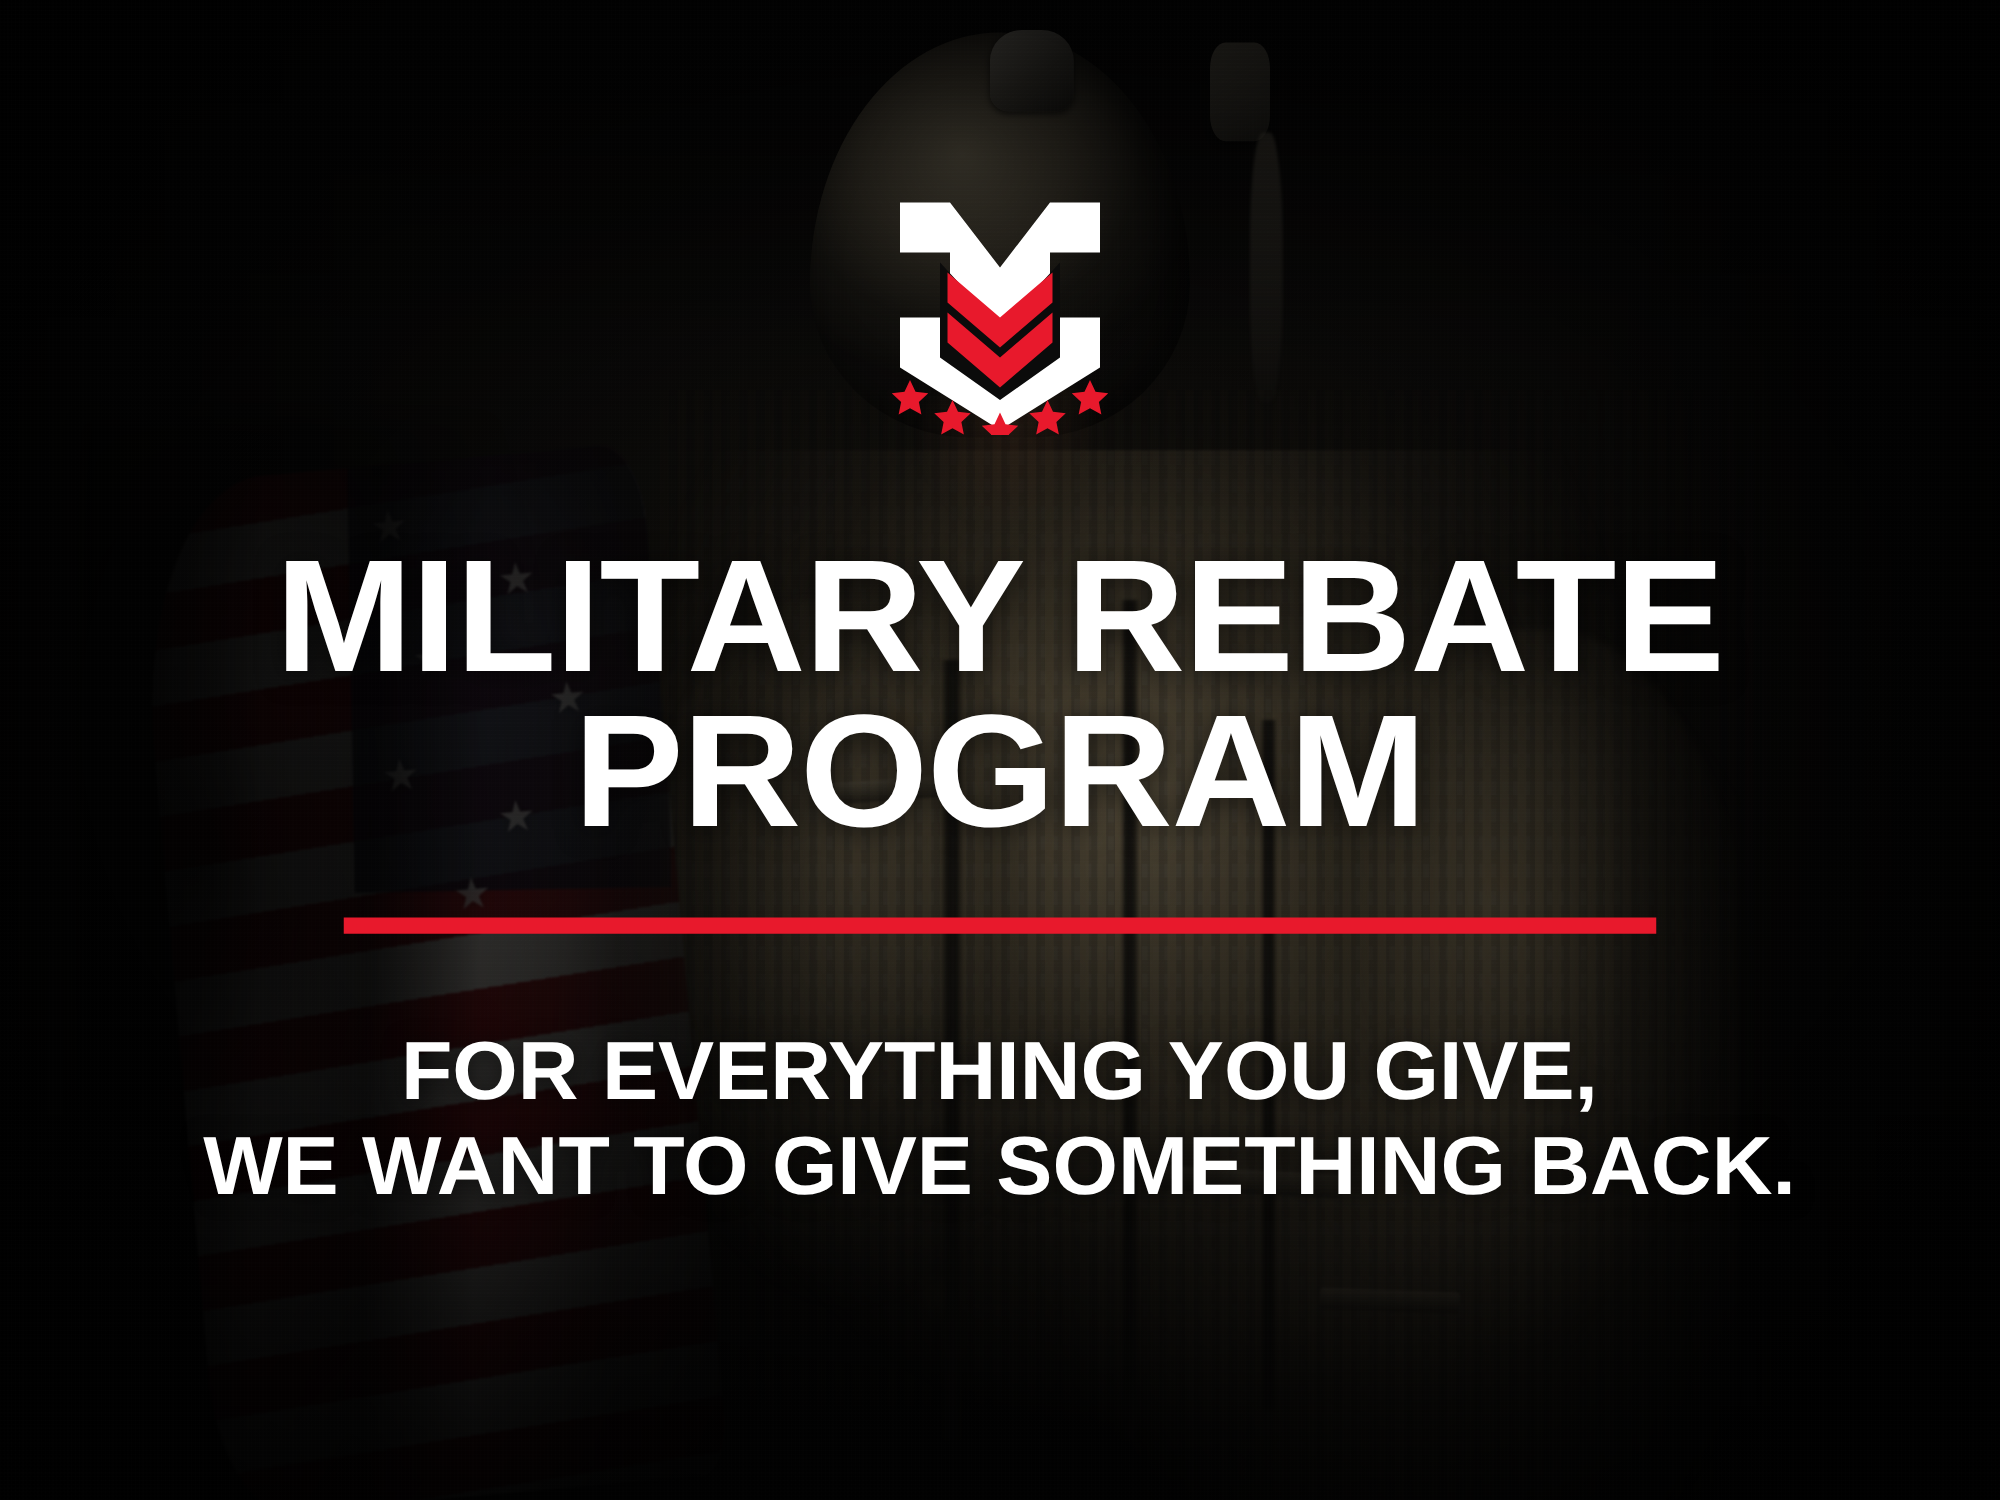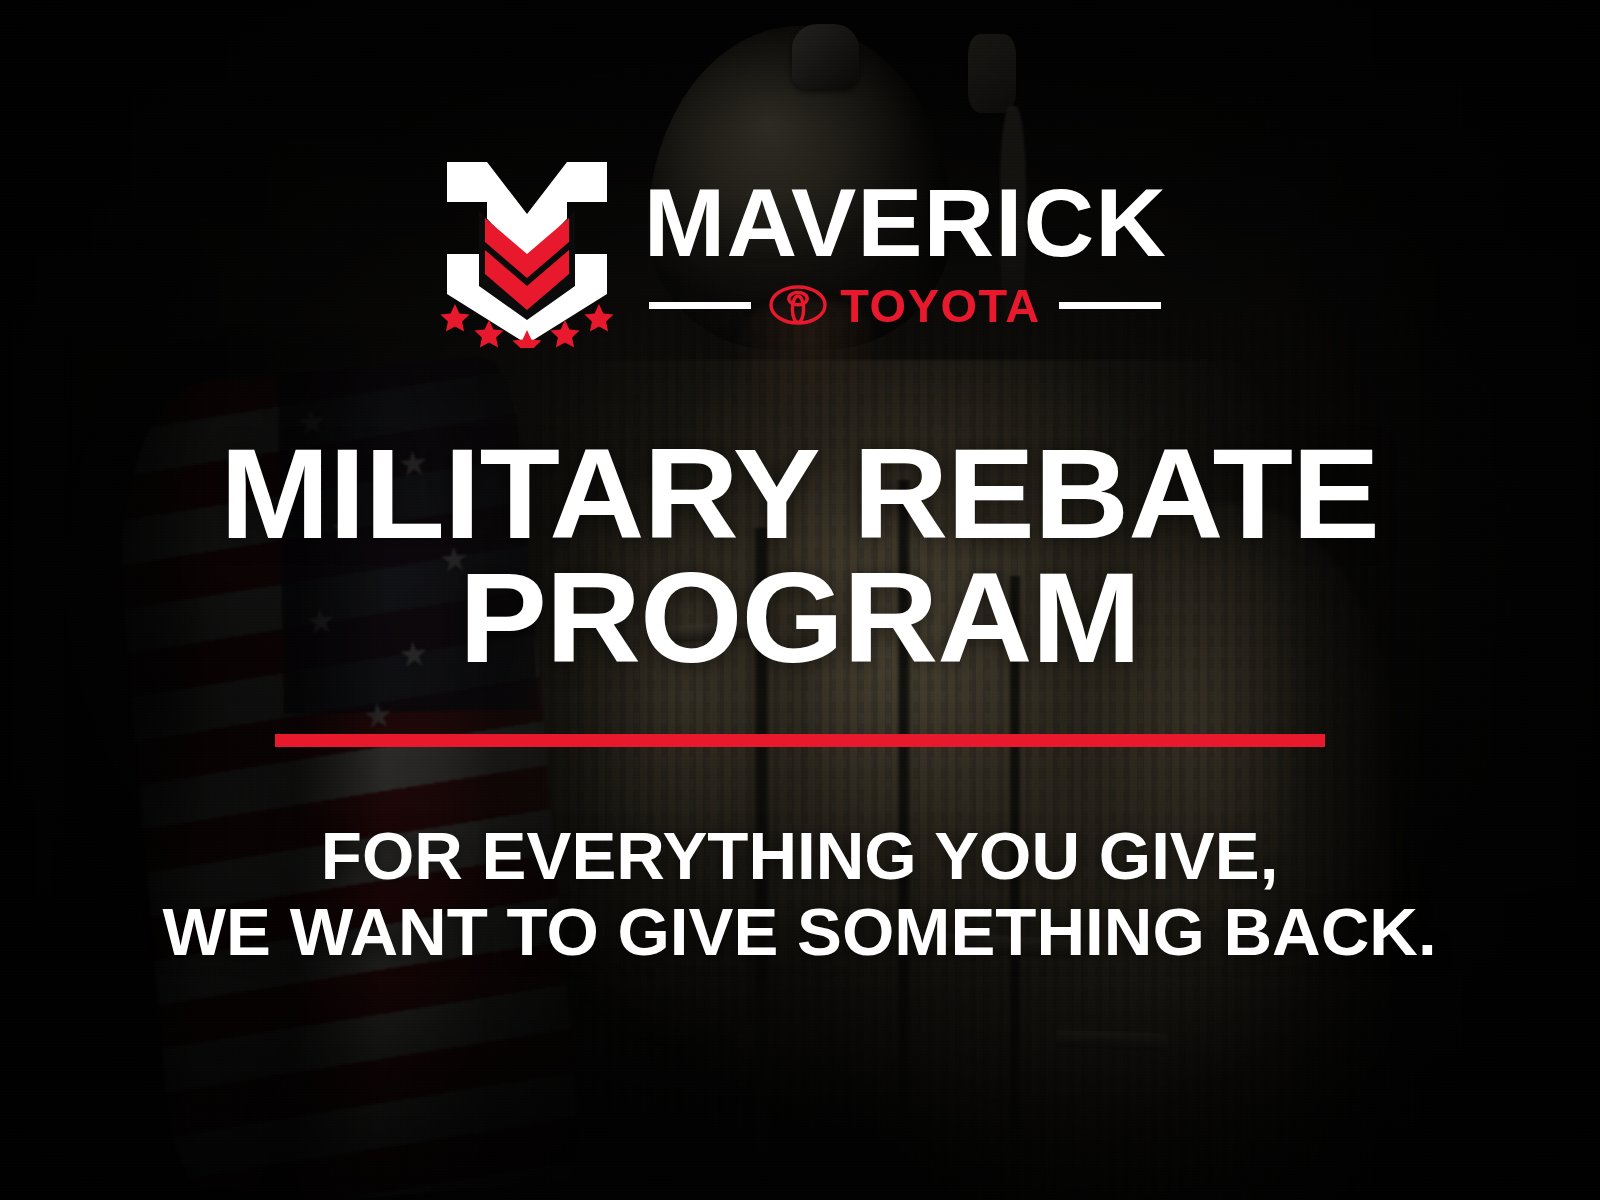--- a/index.html
+++ b/index.html
@@ -384,39 +384,20 @@
           <g fill="#E8192C">
             <polygon points="16,146 20.4,155.4 30.6,156.6 23.1,163.6 25.1,173.6 16,168.6 6.9,173.6 8.9,163.6 1.4,156.6 11.6,155.4"></polygon>
             <polygon points="50,162 54.4,171.4 64.6,172.6 57.1,179.6 59.1,189.6 50,184.6 40.9,189.6 42.9,179.6 35.4,172.6 45.6,171.4"></polygon>
             <polygon points="88,172 92.4,181.4 102.6,182.6 95.1,189.6 97.1,199.6 88,194.6 78.9,199.6 80.9,189.6 73.4,182.6 83.6,181.4"></polygon>
             <polygon points="126,162 130.4,171.4 140.6,172.6 133.1,179.6 135.1,189.6 126,184.6 116.9,189.6 118.9,179.6 111.4,172.6 121.6,171.4"></polygon>
             <polygon points="160,146 164.4,155.4 174.6,156.6 167.1,163.6 169.1,173.6 160,168.6 150.9,173.6 152.9,163.6 145.4,156.6 155.6,155.4"></polygon>
           </g>
         </svg>
       </div>
 
-      <div class="wordmark">
-        <div class="wordmark-main">MAVERICK</div>
-        <div class="wordmark-sub">
-          <div class="rule"></div>
-          <div class="toyota-lockup">
-            <div class="toyota-mark">
-              <svg viewBox="0 0 58 40" xmlns="http://www.w3.org/2000/svg" aria-hidden="true">
-                <g fill="none" stroke="#E8192C" stroke-width="3.4">
-                  <ellipse cx="29" cy="20" rx="27" ry="18"></ellipse>
-                  <ellipse cx="29" cy="13.6" rx="9.2" ry="6.2"></ellipse>
-                  <ellipse cx="29" cy="24.2" rx="5.6" ry="13.2"></ellipse>
-                </g>
-              </svg>
-            </div>
-            <div class="toyota-word">TOYOTA</div>
-          </div>
-          <div class="rule"></div>
-        </div>
-      </div>
 
     </div>
 
     <h1 class="headline">
       <span class="headline-l1">MILITARY REBATE</span>
       <span class="headline-l2">PROGRAM</span>
     </h1>
 
     <div class="divider"></div>
 

